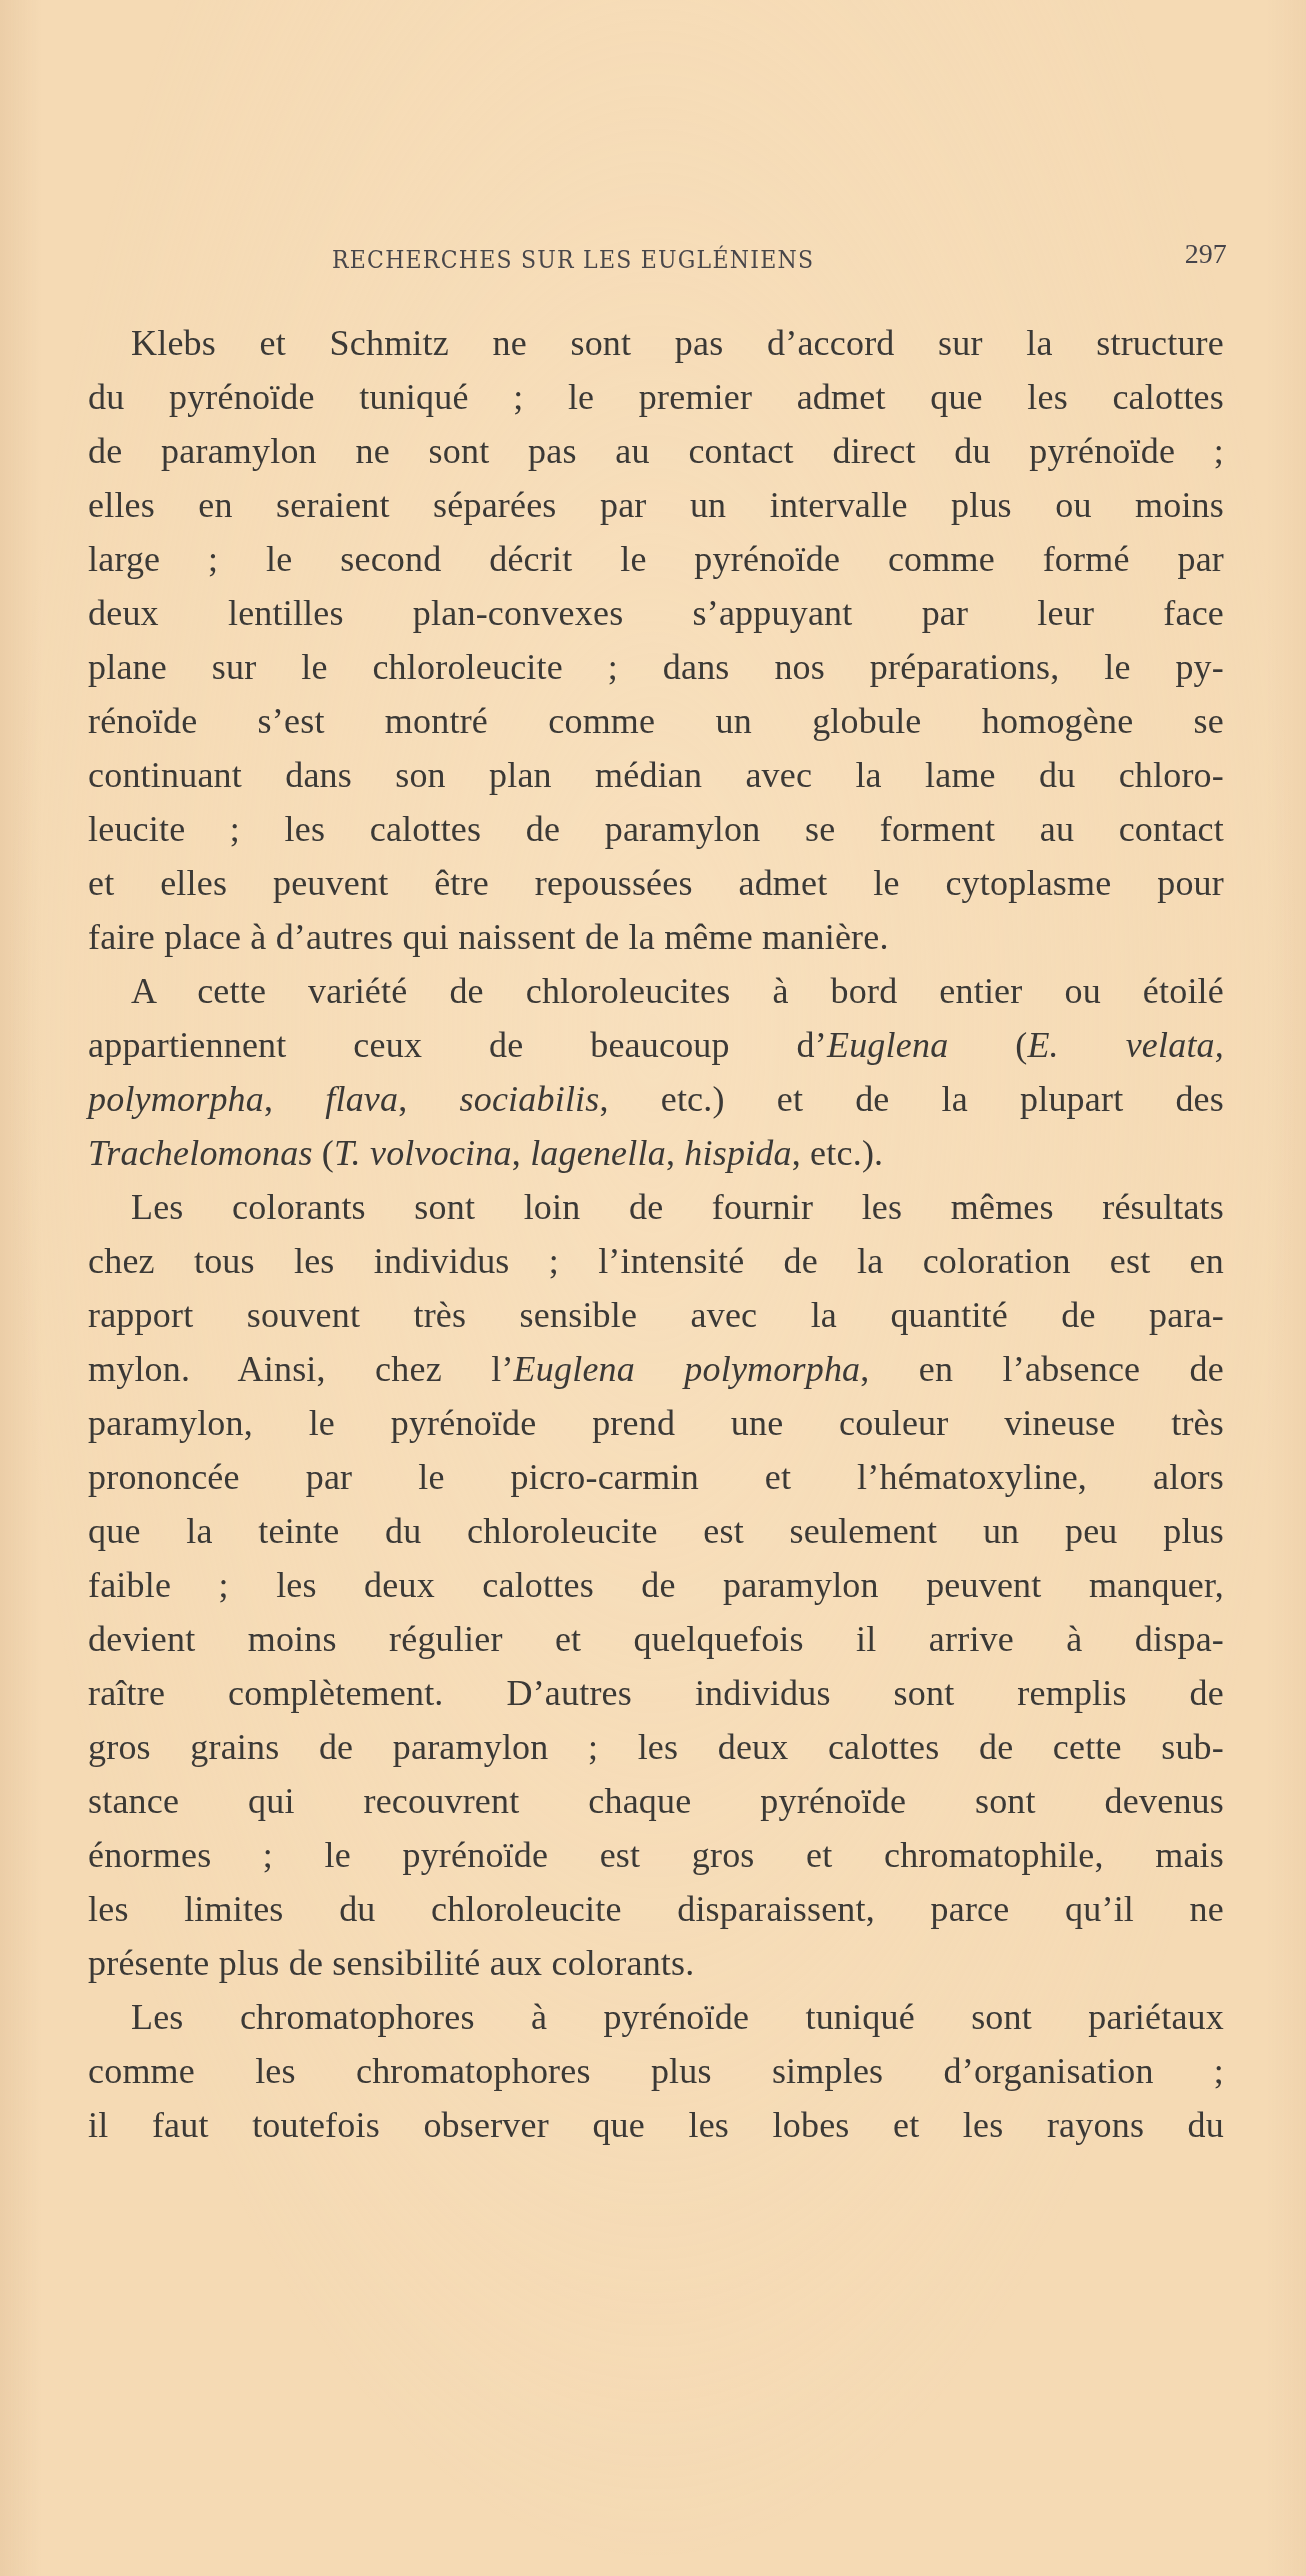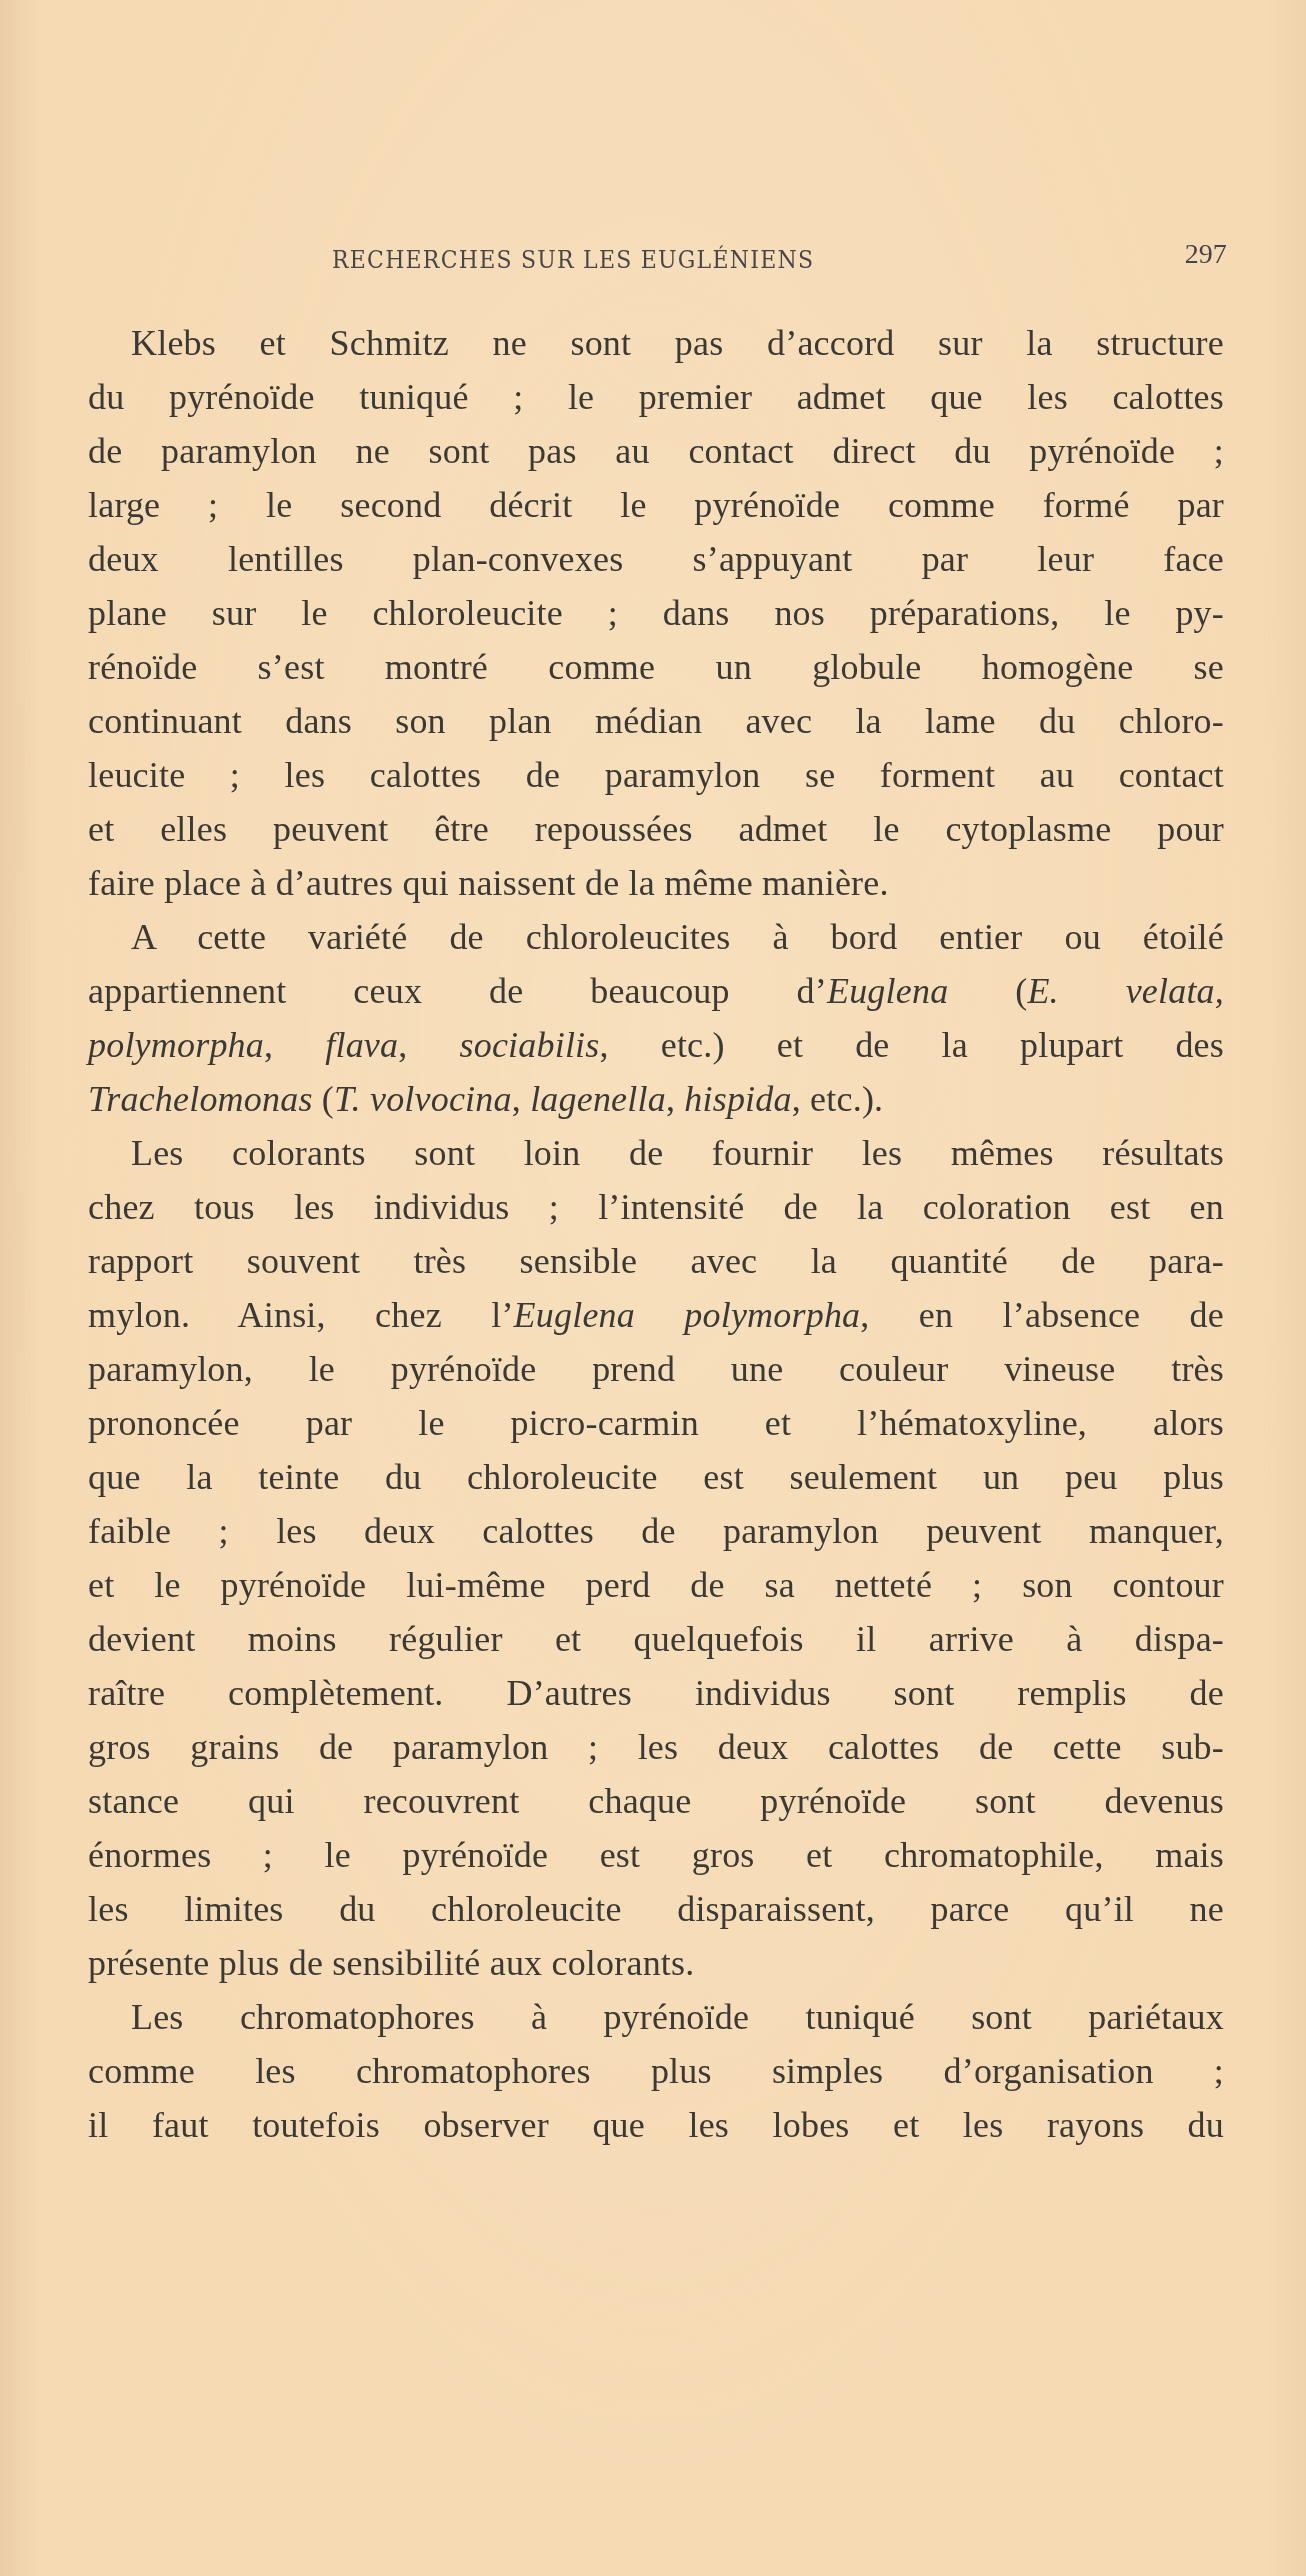--- a/index.html
+++ b/index.html
@@ -79,41 +79,41 @@
 
 <div class="page">
   <div class="running-head">
     <span class="running-title">RECHERCHES SUR LES EUGLÉNIENS</span>
     <span class="page-number">297</span>
   </div>
   <div class="body-text" id="body-text">
       <span class="line indent"><span class="seg">Klebs et Schmitz ne sont pas d’accord sur la structure</span></span>
       <span class="line"><span class="seg">du pyrénoïde tuniqué ; le premier admet que les calottes</span></span>
       <span class="line"><span class="seg">de paramylon ne sont pas au contact direct du pyrénoïde ;</span></span>
+      <span class="line"><span class="seg">elles en seraient séparées par un intervalle plus ou moins</span></span>
       <span class="line"><span class="seg">large ; le second décrit le pyrénoïde comme formé par</span></span>
       <span class="line"><span class="seg">deux lentilles plan-convexes s’appuyant par leur face</span></span>
       <span class="line"><span class="seg">plane sur le chloroleucite ; dans nos préparations, le py-</span></span>
       <span class="line"><span class="seg">rénoïde s’est montré comme un globule homogène se</span></span>
       <span class="line"><span class="seg">continuant dans son plan médian avec la lame du chloro-</span></span>
       <span class="line"><span class="seg">leucite ; les calottes de paramylon se forment au contact</span></span>
       <span class="line"><span class="seg">et elles peuvent être repoussées admet le cytoplasme pour</span></span>
       <span class="line last"><span class="seg">faire place à d’autres qui naissent de la même manière.</span></span>
       <span class="line indent"><span class="seg">A cette variété de chloroleucites à bord entier ou étoilé</span></span>
       <span class="line"><span class="seg">appartiennent ceux de beaucoup d’</span><span class="seg italic">Euglena</span><span class="seg"> (</span><span class="seg italic">E. velata,</span></span>
       <span class="line"><span class="seg italic">polymorpha</span><span class="seg">, </span><span class="seg italic">flava</span><span class="seg">, </span><span class="seg italic">sociabilis</span><span class="seg">, etc.) et de la plupart des</span></span>
       <span class="line last"><span class="seg italic">Trachelomonas</span><span class="seg"> (</span><span class="seg italic">T. volvocina</span><span class="seg">, </span><span class="seg italic">lagenella</span><span class="seg">, </span><span class="seg italic">hispida</span><span class="seg">, etc.).</span></span>
       <span class="line indent"><span class="seg">Les colorants sont loin de fournir les mêmes résultats</span></span>
       <span class="line"><span class="seg">chez tous les individus ; l’intensité de la coloration est en</span></span>
       <span class="line"><span class="seg">rapport souvent très sensible avec la quantité de para-</span></span>
       <span class="line"><span class="seg">mylon. Ainsi, chez l’</span><span class="seg italic">Euglena polymorpha</span><span class="seg">, en l’absence de</span></span>
       <span class="line"><span class="seg">paramylon, le pyrénoïde prend une couleur vineuse très</span></span>
       <span class="line"><span class="seg">prononcée par le picro-carmin et l’hématoxyline, alors</span></span>
       <span class="line"><span class="seg">que la teinte du chloroleucite est seulement un peu plus</span></span>
       <span class="line"><span class="seg">faible ; les deux calottes de paramylon peuvent manquer,</span></span>
-      <span class="line"><span class="seg">et le pyrénoïde lui-même perd de sa netteté ; son contour</span></span>
       <span class="line"><span class="seg">devient moins régulier et quelquefois il arrive à dispa-</span></span>
       <span class="line"><span class="seg">raître complètement. D’autres individus sont remplis de</span></span>
       <span class="line"><span class="seg">gros grains de paramylon ; les deux calottes de cette sub-</span></span>
       <span class="line"><span class="seg">stance qui recouvrent chaque pyrénoïde sont devenus</span></span>
       <span class="line"><span class="seg">énormes ; le pyrénoïde est gros et chromatophile, mais</span></span>
       <span class="line"><span class="seg">les limites du chloroleucite disparaissent, parce qu’il ne</span></span>
       <span class="line last"><span class="seg">présente plus de sensibilité aux colorants.</span></span>
       <span class="line indent"><span class="seg">Les chromatophores à pyrénoïde tuniqué sont pariétaux</span></span>
       <span class="line"><span class="seg">comme les chromatophores plus simples d’organisation ;</span></span>
       <span class="line"><span class="seg">il faut toutefois observer que les lobes et les rayons du</span></span>

